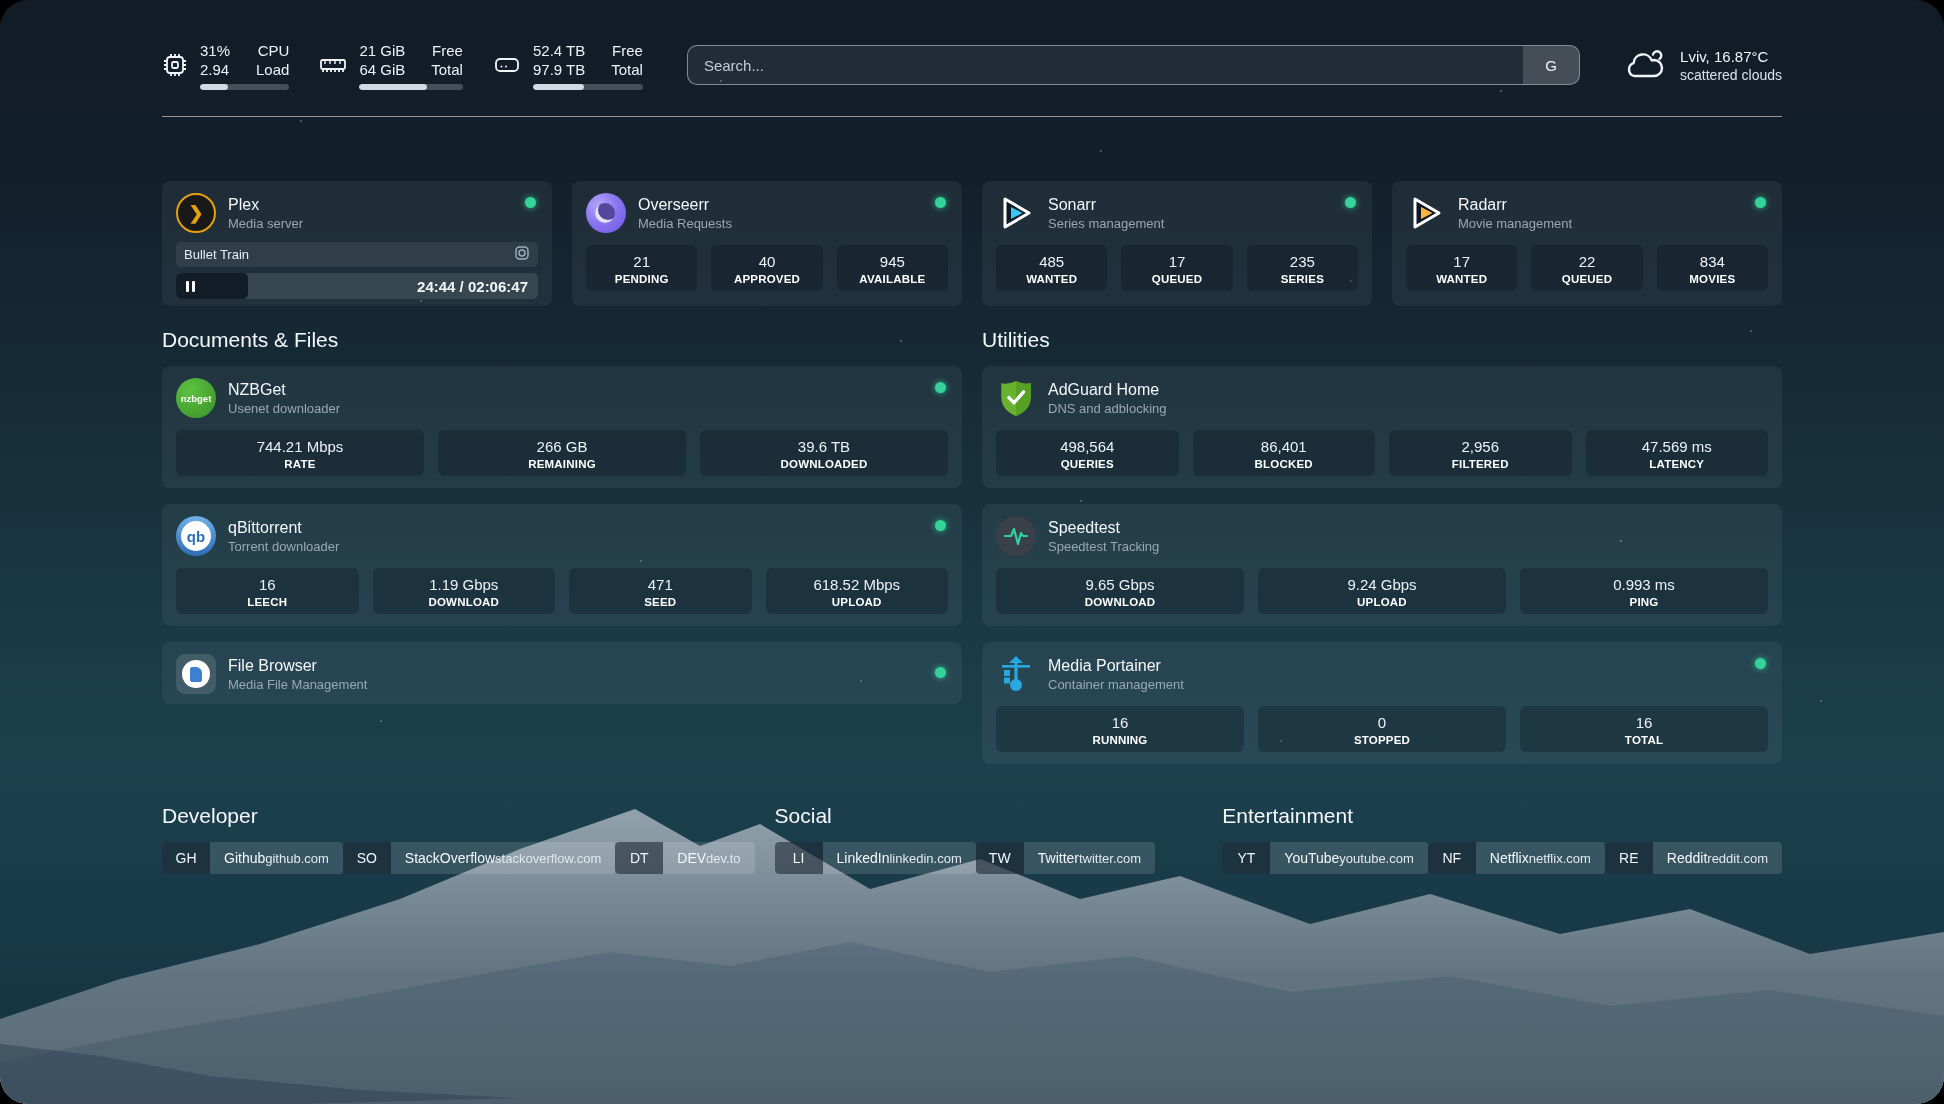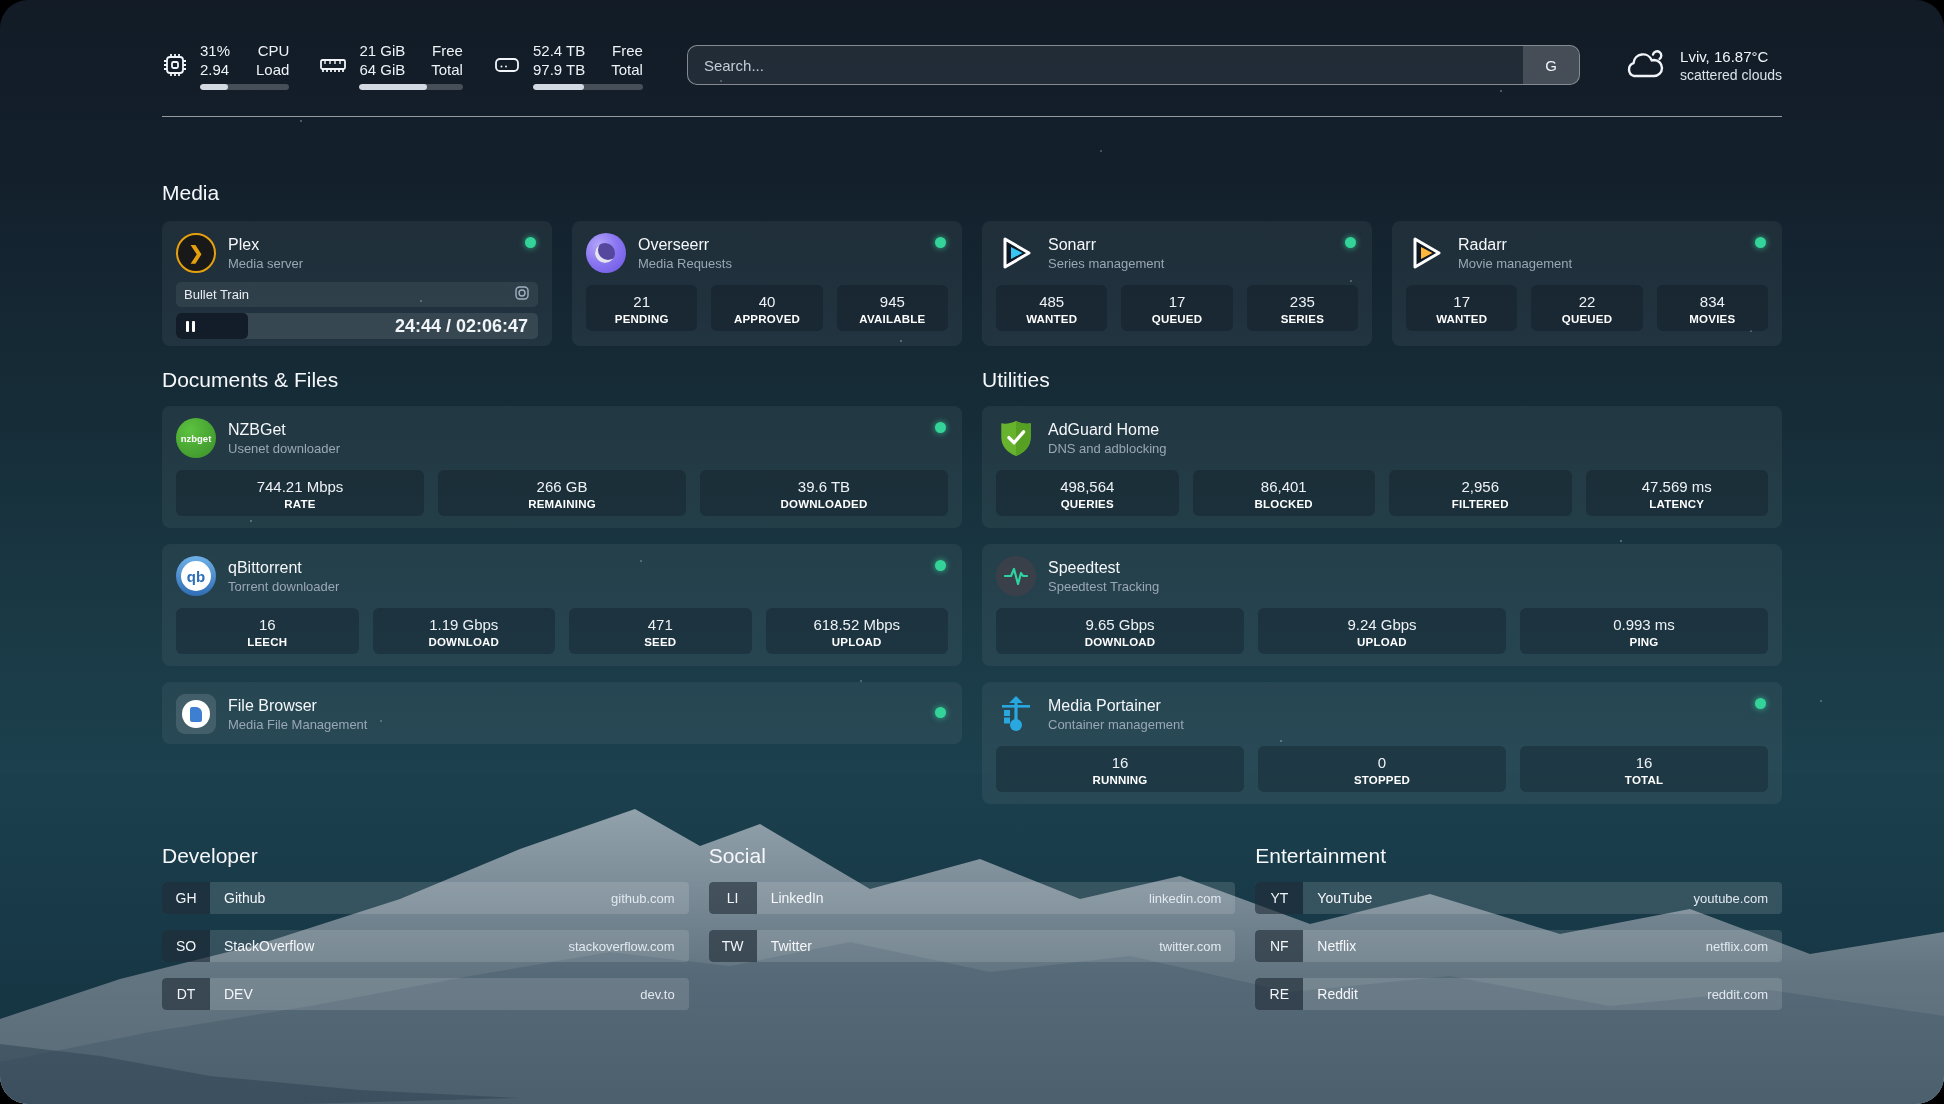--- a/index.html
+++ b/index.html
@@ -71,42 +71,42 @@
   .stat-lab { color:#ffffff; font-size:11.5px; font-weight:700; letter-spacing:.2px; margin-top:2px; }
   
   .np-row { margin-top:9px; height:25px; background:rgba(255,255,255,0.07); border-radius:5px;
     display:flex; align-items:center; padding:0 8px; color:#e8edf2; font-size:13px; }
   .np-title { flex:1; }
   .player-row { position:relative; margin-top:6px; height:26px; background:rgba(255,255,255,0.10);
     border-radius:5px; overflow:hidden; display:flex; align-items:center; }
   .player-fill { position:absolute; left:0; top:0; bottom:0; background:rgba(9,18,29,0.78); border-radius:5px; }
   .pause-btn { position:relative; z-index:1; display:flex; gap:3px; padding:0 10px; cursor:pointer; }
   .pause-btn span { display:block; width:3px; height:11px; background:#fff; border-radius:1px; }
-  .player-time { position:absolute; right:10px; color:#f2f5f8; font-size:18px; font-weight:600; z-index:1; }
+  .player-time { position:absolute; right:10px; color:#f2f5f8; font-size:15px; font-weight:600; z-index:1; }
   
   .icon40 { width:40px; height:40px; flex:0 0 40px; display:flex; align-items:center; justify-content:center; }
   .plex-icon { border-radius:50%; background:#191919; border:2px solid #e5a00d; color:#e5a00d;
     font-size:18px; font-weight:700; }
   .overseerr-icon { border-radius:50%; background:radial-gradient(circle at 32% 30%, #b3a6f9 0%, #8b77f2 45%, #6a55e0 100%); position:relative; }
   .overseerr-icon::after { content:""; position:absolute; width:20px; height:20px; border-radius:50%;
     left:9px; top:10px; background:#55469e; box-shadow:inset 3px -3px 0 rgba(255,255,255,0.85); }
   .nzbget-icon { border-radius:50%; background:radial-gradient(circle at 35% 30%, #5cc23f, #3a8f2a);
     color:#fff; font-size:9.5px; font-weight:700; }
   .qb-icon { border-radius:50%; background:linear-gradient(180deg,#6fb1e8,#2f6db5); }
   .qb-inner { width:30px; height:30px; border-radius:50%; background:#fff; color:#2d6fb8;
     font-size:15px; font-weight:700; display:flex; align-items:center; justify-content:center; }
   .fb-icon { border-radius:9px; background:rgba(255,255,255,0.13); }
   .fb-circle { width:28px; height:28px; border-radius:50%; background:#fff; display:flex; align-items:center; justify-content:center; }
   .fb-glyph { width:12px; height:15px; background:#3f7fd2; border-radius:2px 6px 2px 2px; }
   .speedtest-icon { border-radius:50%; background:#3a4049; }
   .bm-abbr { width:48px; height:100%; background:rgba(10,22,34,0.55); color:#f1f5f9;
     display:flex; align-items:center; justify-content:center; font-size:14px; border-radius:4px 0 0 4px; flex:0 0 48px; }
   
   .bookmarks { display:grid; grid-template-columns:repeat(3,1fr); gap:20px; margin-top:40px; }
-  .bm-rows { display:flex; flex-direction:column; gap:16px; margin-top:14px; }
+  .bm-rows { display:flex; flex-direction:row; margin-top:14px; }
   .bm-row { display:flex; align-items:center; height:32px; background:rgba(255,255,255,0.13);
     border-radius:4px; overflow:hidden; cursor:pointer; }
   .bm-name { flex:1; color:#f5f7fa; font-size:14px; padding-left:14px; }
   .bm-url { color:#e2e8f0; font-size:13px; padding-right:14px; }
 </style>
 </head>
 <body>
 
 <div class="screen">
 
@@ -214,21 +214,20 @@
         <div>
           <div class="w-line1">Lviv, 16.87°C</div>
           <div class="w-line2">scattered clouds</div>
         </div>
       </div>
     </div>
 
     <div class="divider"></div>
 
     <div class="media-section">
-      <div class="section-title">Media</div>
       <div class="media-grid">
 
         <div class="card h125">
           <div class="svc-head">
             <div class="icon40 plex-icon">❯</div>
             <div>
               <div class="svc-name">Plex</div>
               <div class="svc-desc">Media server</div>
             </div>
           </div>

